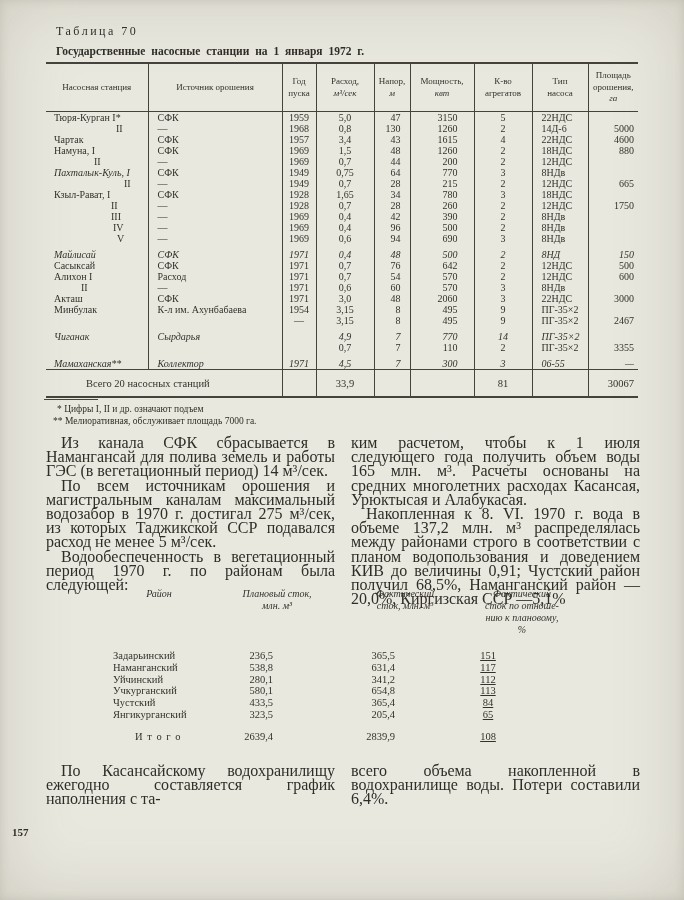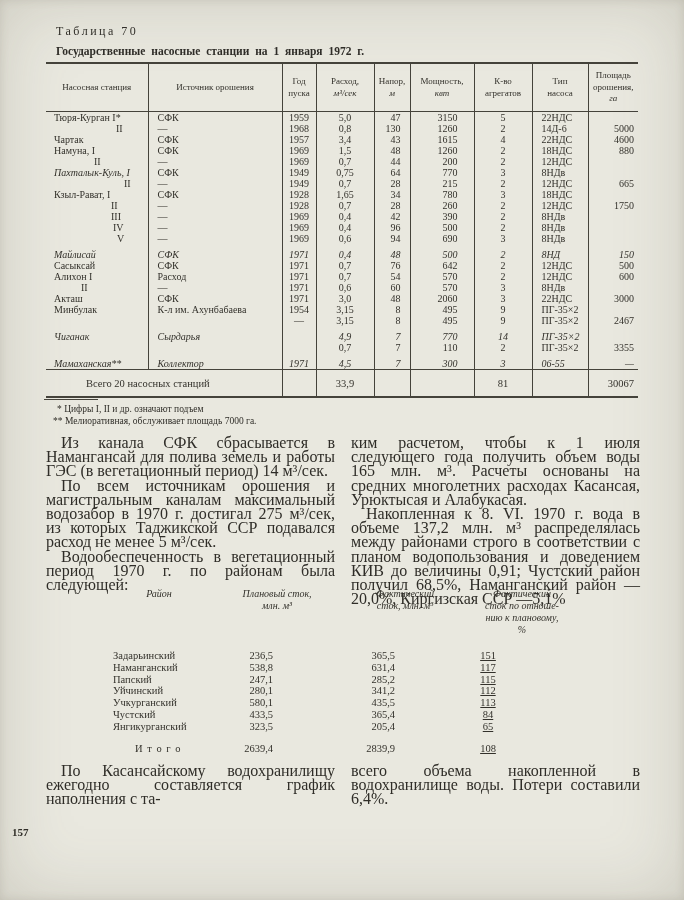--- a/index.html
+++ b/index.html
@@ -419,35 +419,29 @@
           <td class="d2">365,5</td>
           <td class="d3">151</td>
         </tr>
         <tr class="">
           <td class="d0">Наманганский</td>
           <td class="d1">538,8</td>
           <td class="d2">631,4</td>
           <td class="d3">117</td>
         </tr>
         <tr class="">
-          <td class="d0">Папский</td>
-          <td class="d1">247,1</td>
-          <td class="d2">285,2</td>
-          <td class="d3">115</td>
-        </tr>
-        <tr class="">
           <td class="d0">Уйчинский</td>
           <td class="d1">280,1</td>
           <td class="d2">341,2</td>
           <td class="d3">112</td>
         </tr>
         <tr class="">
           <td class="d0">Учкурганский</td>
           <td class="d1">580,1</td>
-          <td class="d2">435,5</td>
+          <td class="d2">654,8</td>
           <td class="d3">113</td>
         </tr>
         <tr class="">
           <td class="d0">Чустский</td>
           <td class="d1">433,5</td>
           <td class="d2">365,4</td>
           <td class="d3">84</td>
         </tr>
         <tr class="">
           <td class="d0">Янгикурганский</td>

